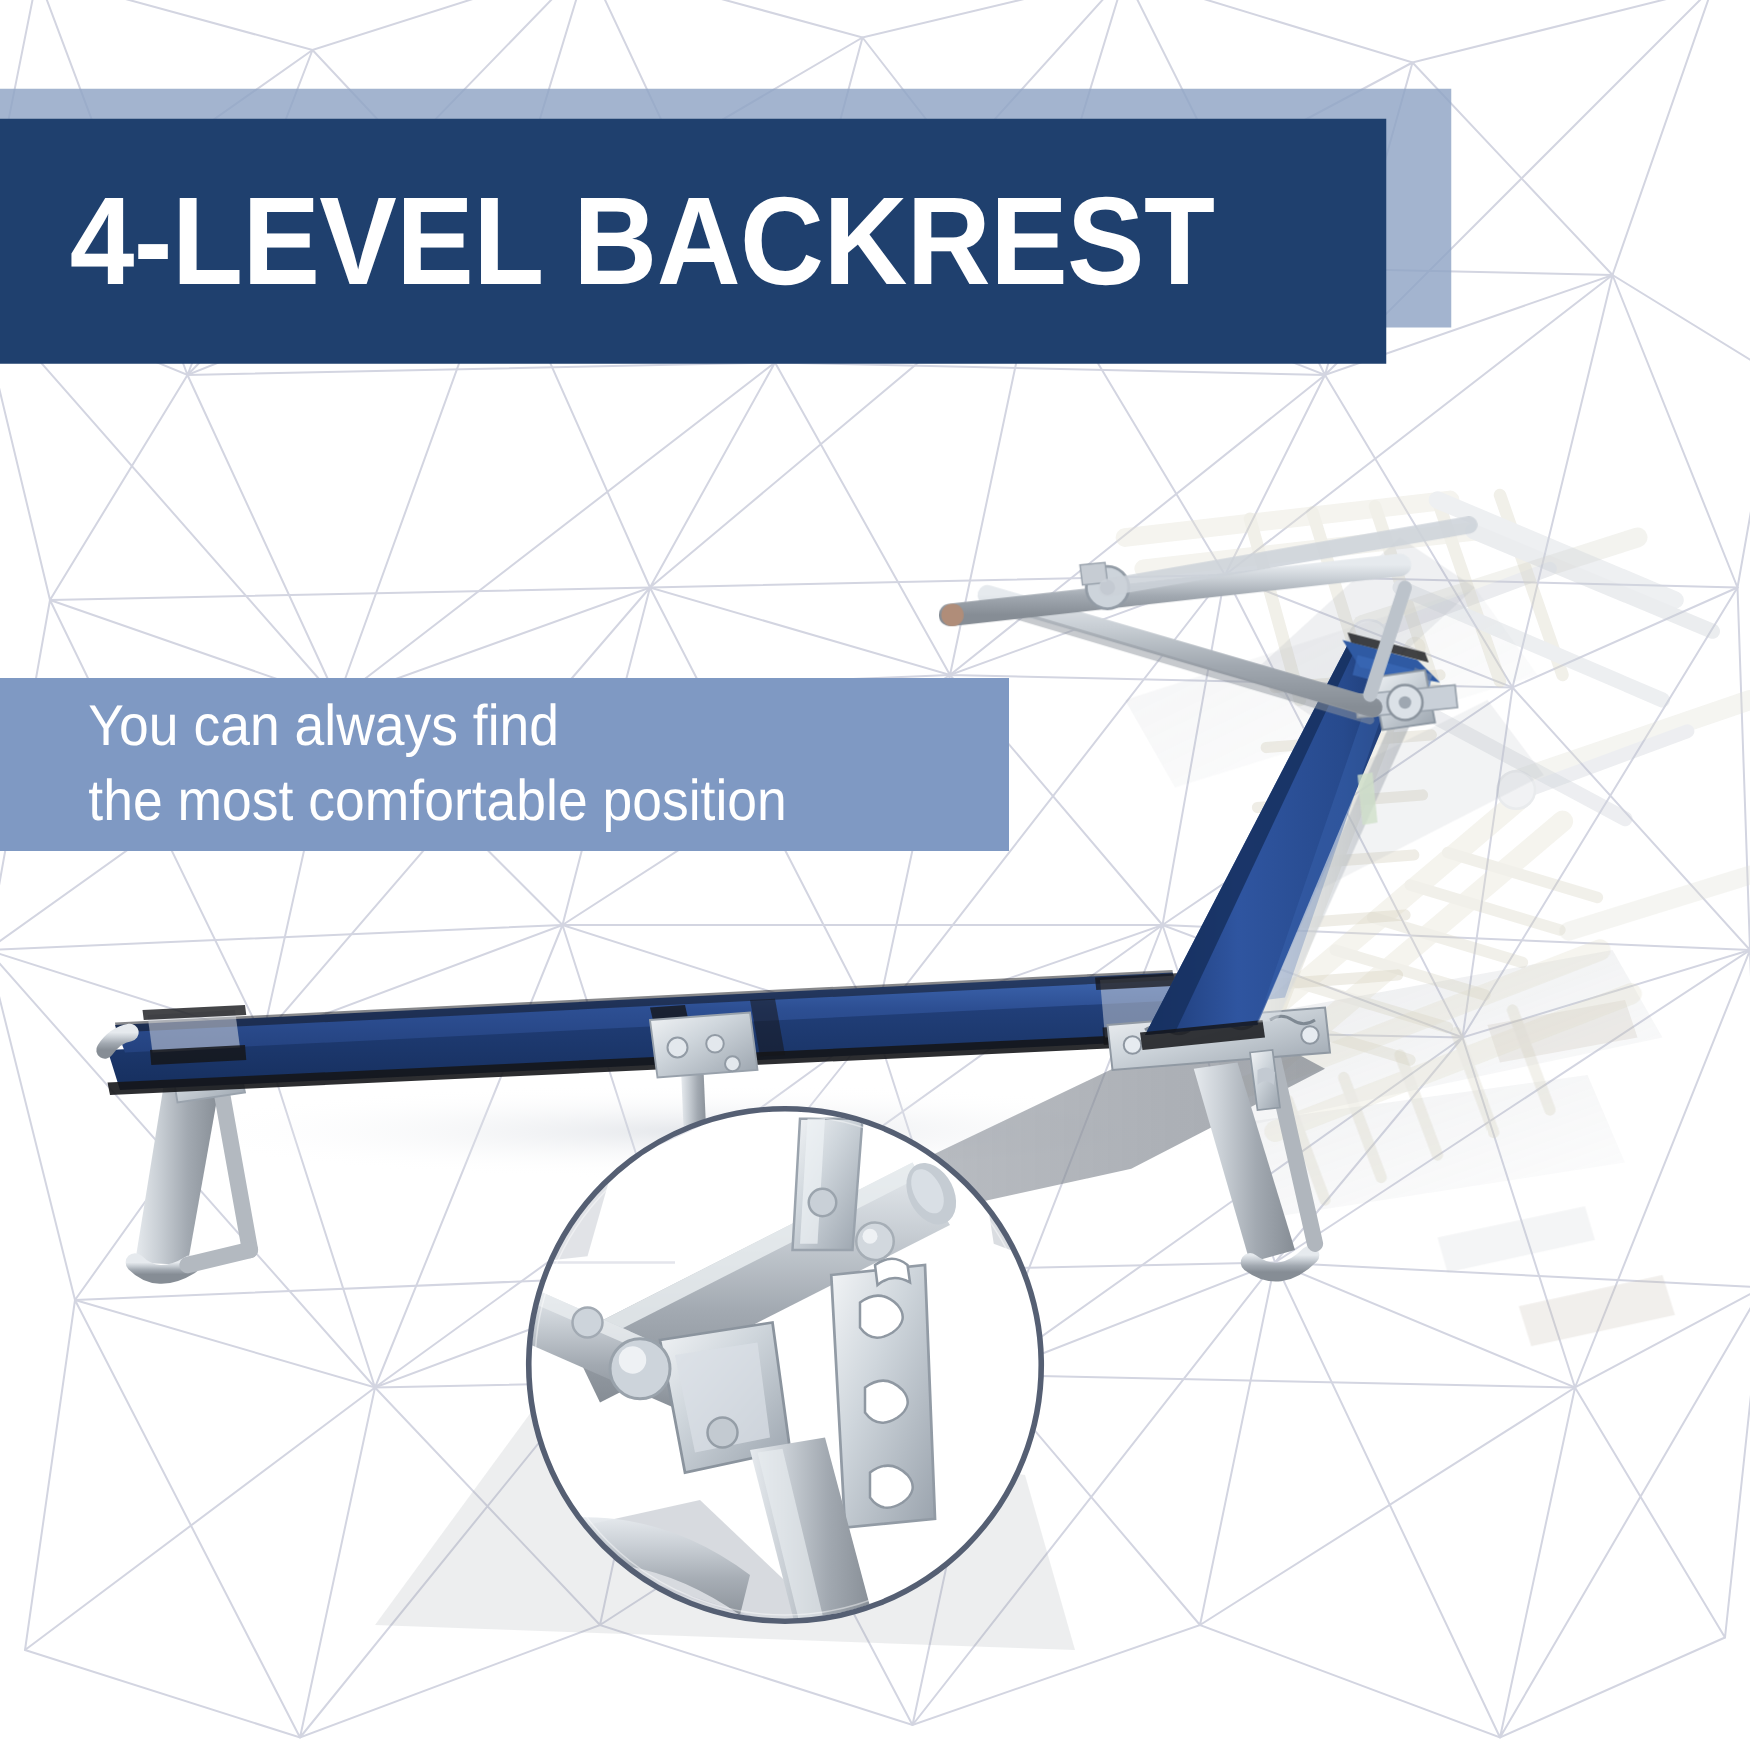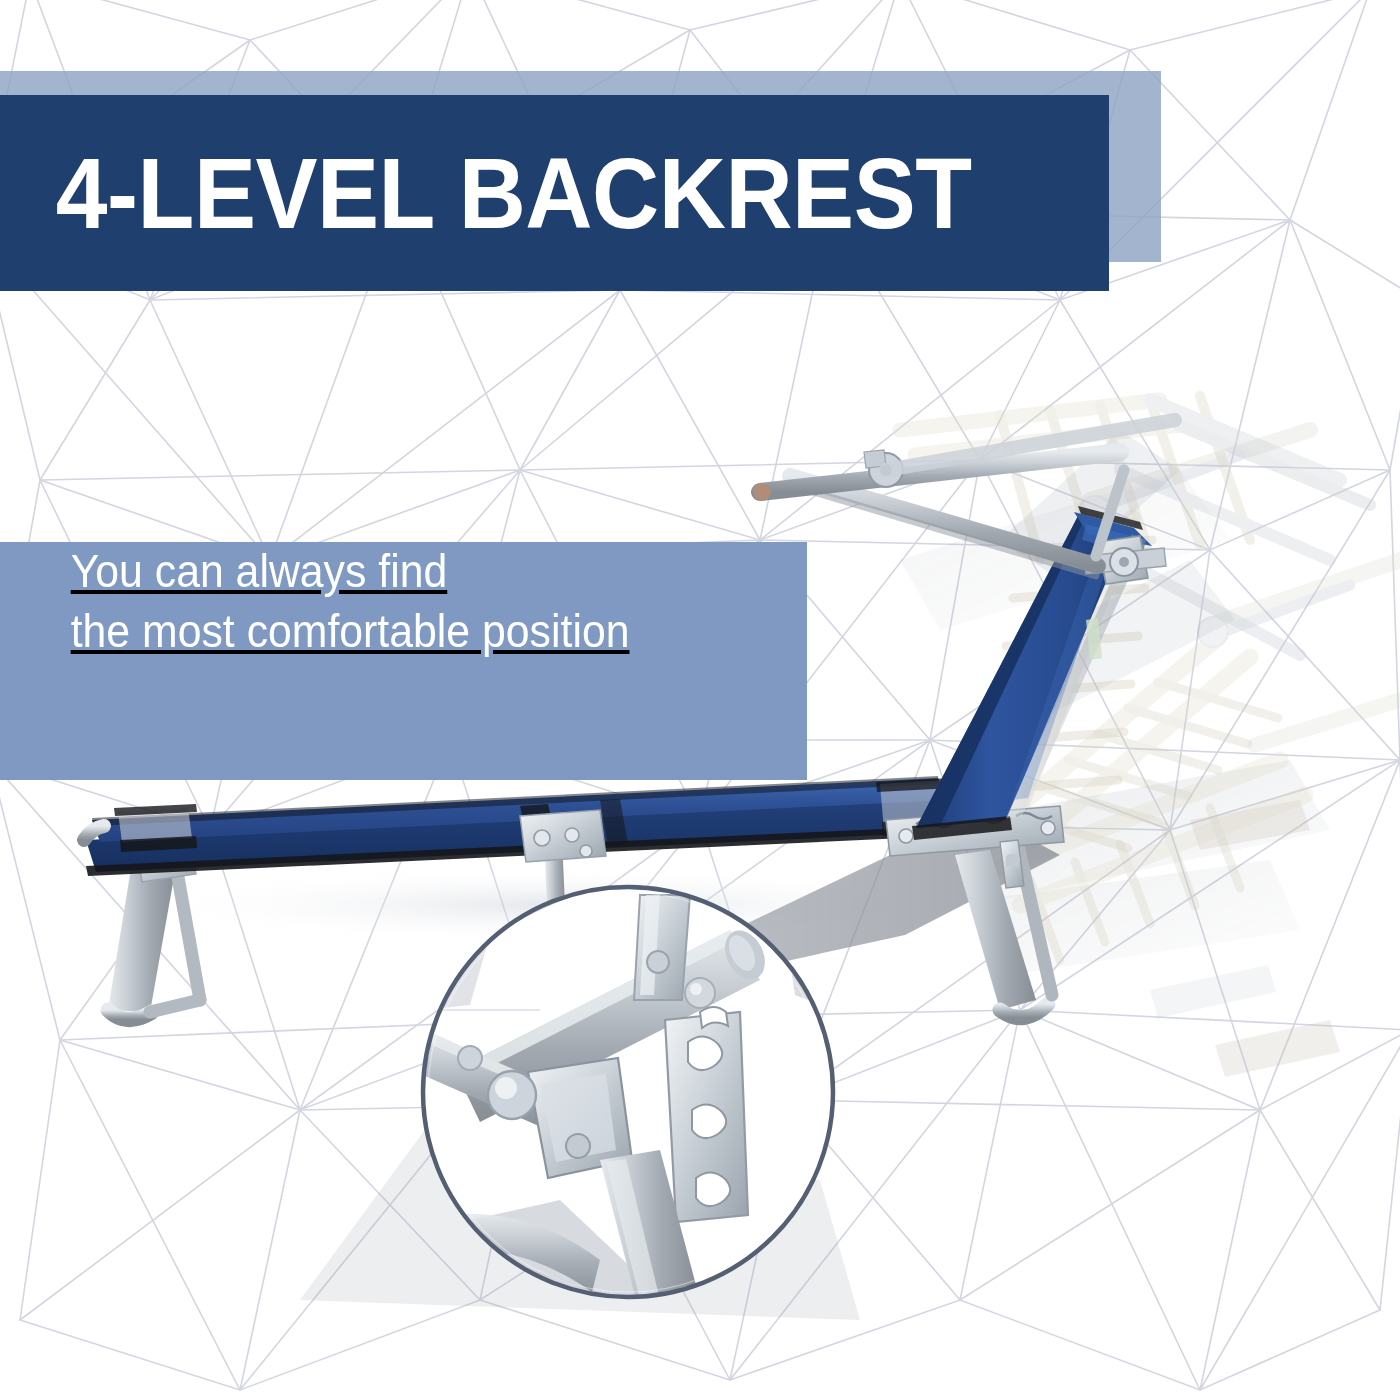--- a/index.html
+++ b/index.html
@@ -36,23 +36,23 @@
     letter-spacing:-0.5px;
     line-height:1;
     padding-left:60px;
     transform:scaleX(.93);
     transform-origin:left center;
     white-space:nowrap;
   }
 
   
   #subtitle-block{
-    position:absolute;left:0;top:542px;width:807px;height:238px;
+    position:absolute;left:0;top:542px;width:807px;height:138px;
     background:#7f99c3;z-index:5;
-    display:flex;flex-direction:column;justify-content:flex-start;text-decoration:underline;
+    display:flex;flex-direction:column;justify-content:center;
   }
   .subtitle-line{
     color:#ffffff;
     font-family:"Liberation Sans", sans-serif;
     font-weight:400;
     font-size:46px;
     line-height:1.30;
     padding-left:76px;
     transform:scaleX(.93);
     transform-origin:left center;

